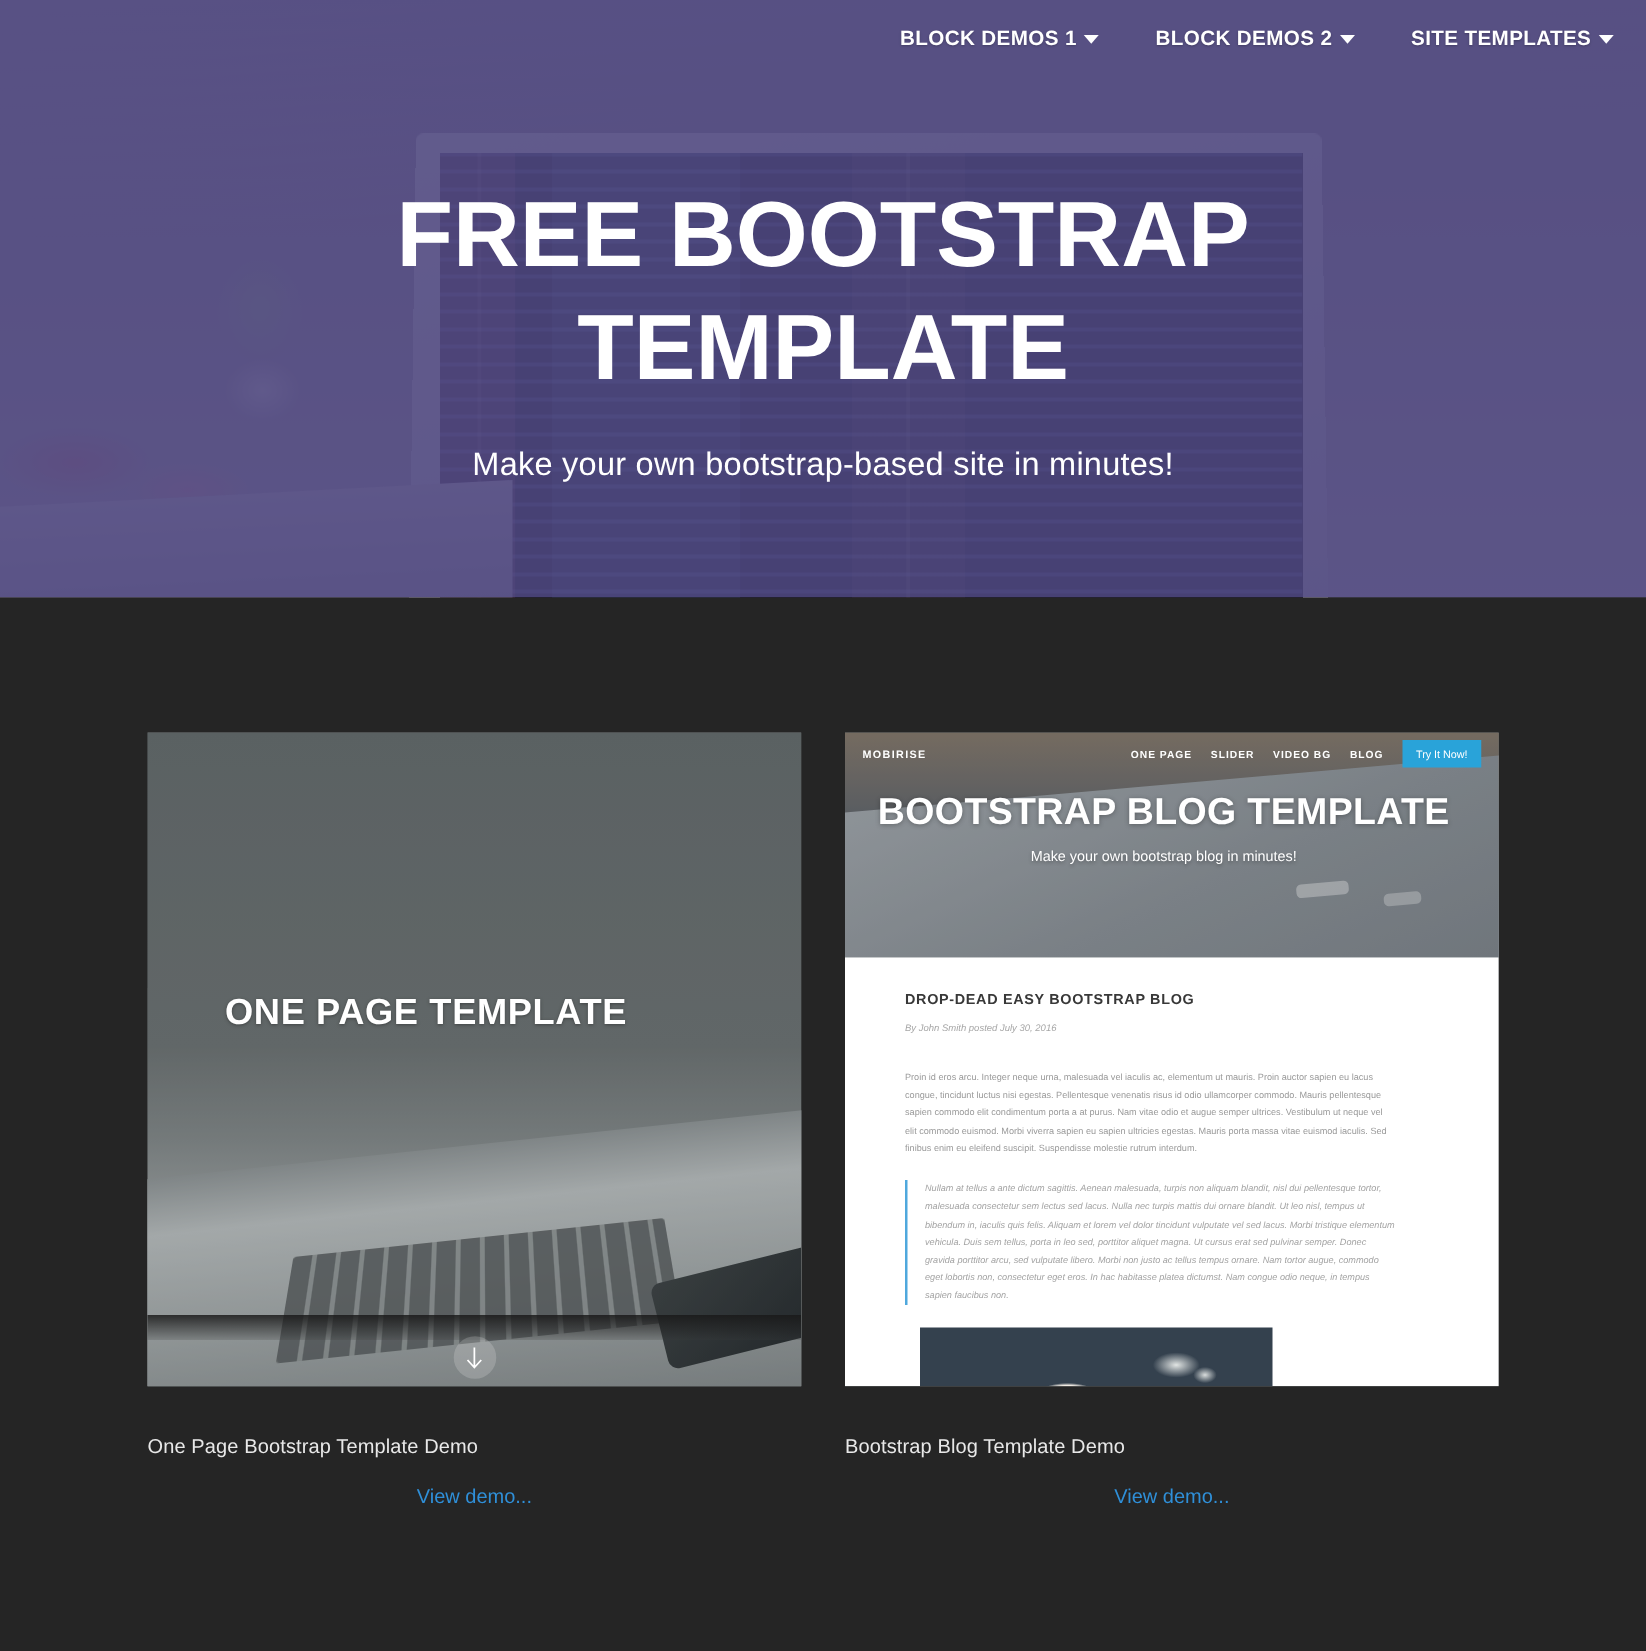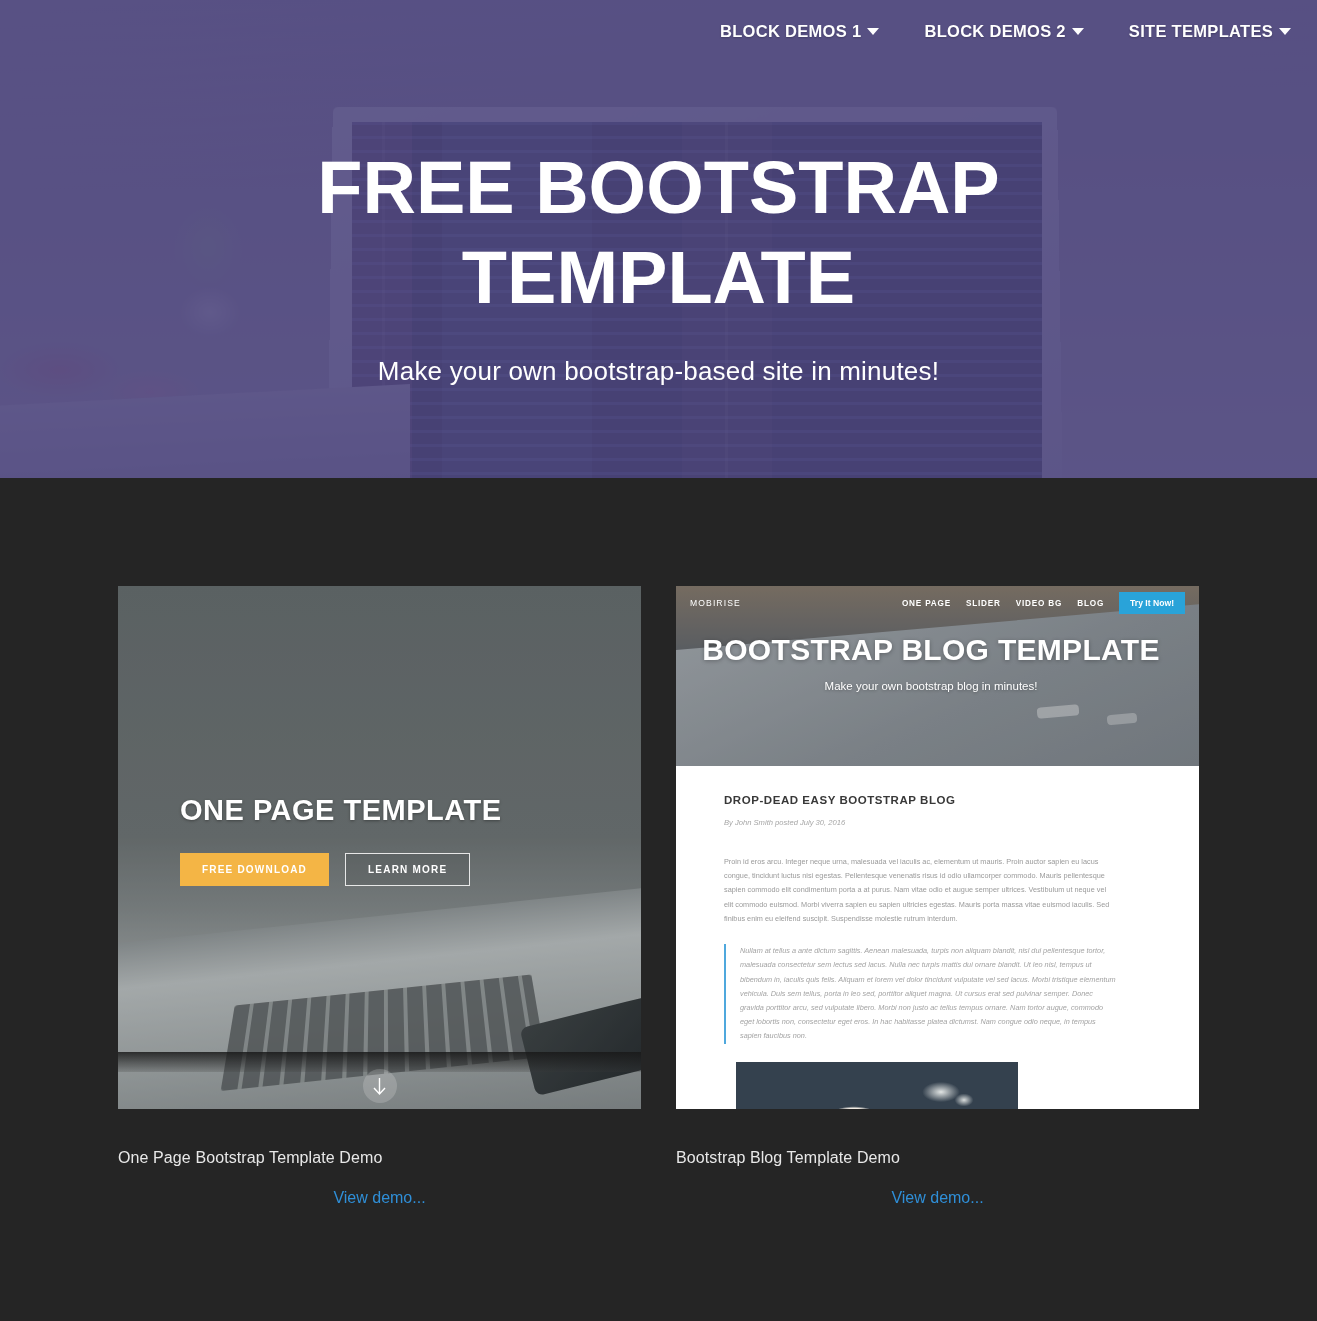--- a/index.html
+++ b/index.html
@@ -367,21 +367,21 @@
     left: 0; top: 0;
     width: 523px; height: 34px;
     display: flex;
     align-items: center;
     padding: 0 14px;
     z-index: 5;
   }
   .blog-logo {
     color: #ffffff;
     font-size: 8.6px;
-    font-weight: normal;
+    font-weight: bold;
     letter-spacing: 1.1px;
     text-transform: uppercase;
   }
   .blog-nav-right {
     margin-left: auto;
     display: flex;
     align-items: center;
     gap: 15px;
   }
   .blog-nav-link {
@@ -389,21 +389,21 @@
     font-size: 8.2px;
     font-weight: bold;
     letter-spacing: 0.8px;
     text-transform: uppercase;
     cursor: pointer;
   }
   .blog-cta {
     background: #29a3d9;
     color: #ffffff;
     font-size: 8.6px;
-    font-weight: bold;
+    font-weight: normal;
     padding: 6px 11px;
     cursor: pointer;
     border: none;
     font-family: "Liberation Sans", sans-serif;
   }
   .blog-hero-text {
     position: absolute;
     left: 0; top: 46px;
     width: 510px;
     z-index: 5;
@@ -534,24 +534,20 @@
       <div class="demo-frame">
         <div class="onepage-photo"></div>
         <div class="onepage-laptop"></div>
         <div class="onepage-keyboard"></div>
         <div class="onepage-phone"></div>
         <div class="onepage-tint"></div>
         <div class="onepage-dark-strip"></div>
 
         <div class="onepage-body">
           <div class="onepage-title">ONE PAGE TEMPLATE</div>
-          <div class="onepage-buttons">
-            <button class="btn-orange">FREE DOWNLOAD</button>
-            <button class="btn-ghost">LEARN MORE</button>
-          </div>
         </div>
 
         <div class="scroll-circle">
           <svg width="15" height="19" viewBox="0 0 15 19" aria-hidden="true">
             <path d="M7.5 1 L7.5 16 M2 11 L7.5 17 L13 11" stroke="#ffffff" stroke-width="1.4" fill="none"></path>
           </svg>
         </div>
       </div>
 
       <div class="demo-caption">One Page Bootstrap Template Demo</div>

